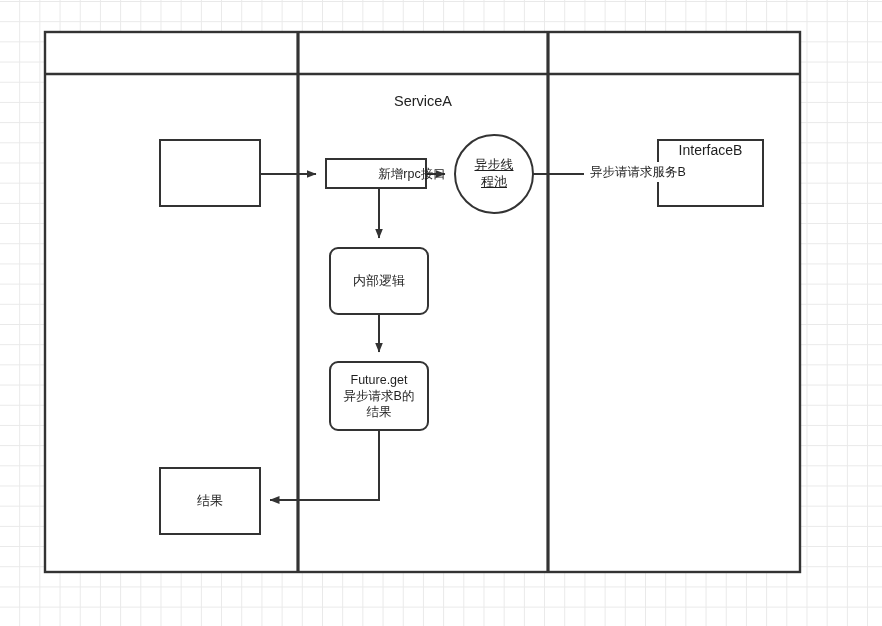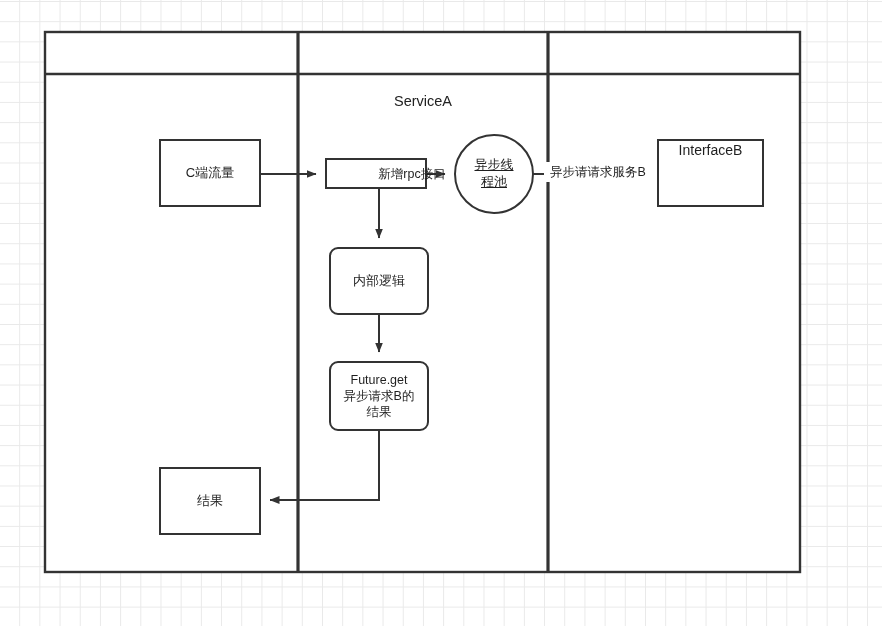--- a/index.html
+++ b/index.html
@@ -53,20 +53,21 @@
   .edge-label {
     position: absolute;
     display: flex;
     align-items: center;
     justify-content: center;
     color: #1f1f1f;
     font-size: 12.5px;
     background: #ffffff;
     pointer-events: none;
     white-space: nowrap;
+    margin-left: 40px;
   }
   .watermark {
     position: absolute;
     color: #b9b9b9;
     font-size: 15px;
     letter-spacing: 0.4px;
     pointer-events: none;
   }
   .f13 { font-size: 13px; }
   .f125 { font-size: 12.5px; }
@@ -114,21 +115,20 @@
       <path d="M426,174 L445,174" marker-end="url(#arrowhead)"></path>
       <path d="M533,174 L648,174" marker-end="url(#arrowhead)"></path>
       <path d="M379,188 L379,238" marker-end="url(#arrowhead)"></path>
       <path d="M379,314 L379,352" marker-end="url(#arrowhead)"></path>
       <path d="M379,430 L379,500 L270,500" marker-end="url(#arrowhead)"></path>
     </g>
   </svg>
 
   <div class="lane-title" style="left:298px; top:32px; width:250px; height:42px;margin-top:48px;">ServiceA</div>
 
-  <div class="node-label f13" style="left:160px; top:140px; width:100px; height:66px;">C端流量</div>
 
   <div class="node-label f125" style="left:326px; top:159px; width:100px; height:29px;padding-left:36px;">新增rpc接口</div>
 
   <div class="node-label f13" style="left:455px; top:135px; width:78px; height:78px;text-decoration:underline;">异步线
 程池</div>
 
   <div class="node-label f14" style="left:658px; top:124px; width:105px; height:54px;">InterfaceB</div>
 
   <div class="node-label f13" style="left:330px; top:248px; width:98px; height:66px;">内部逻辑</div>
 

